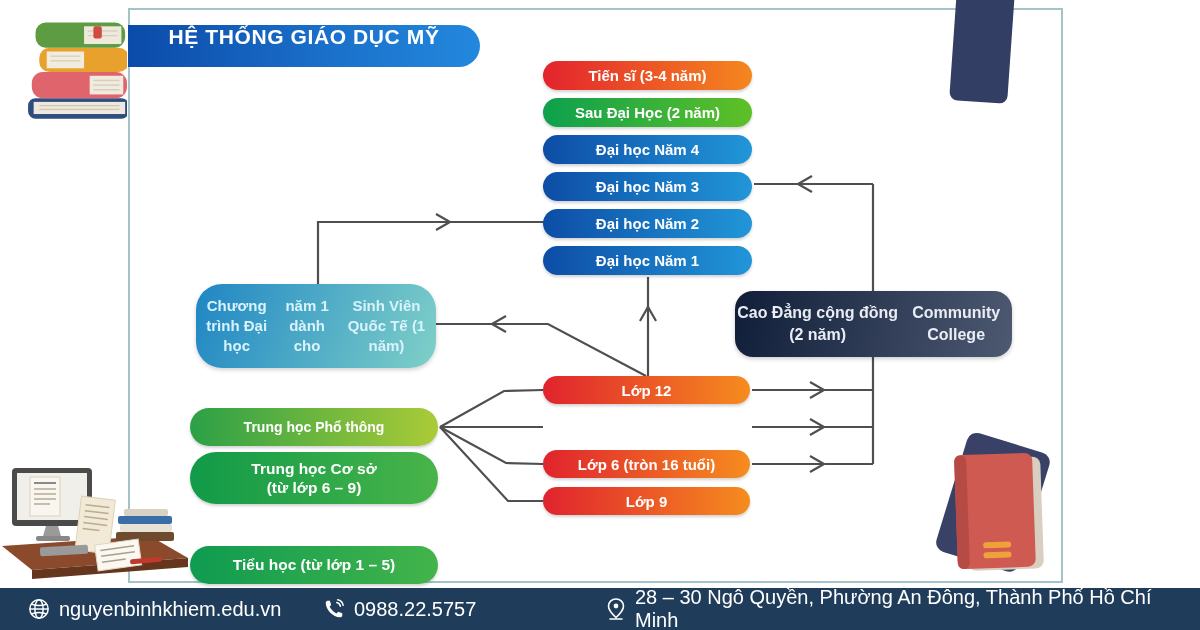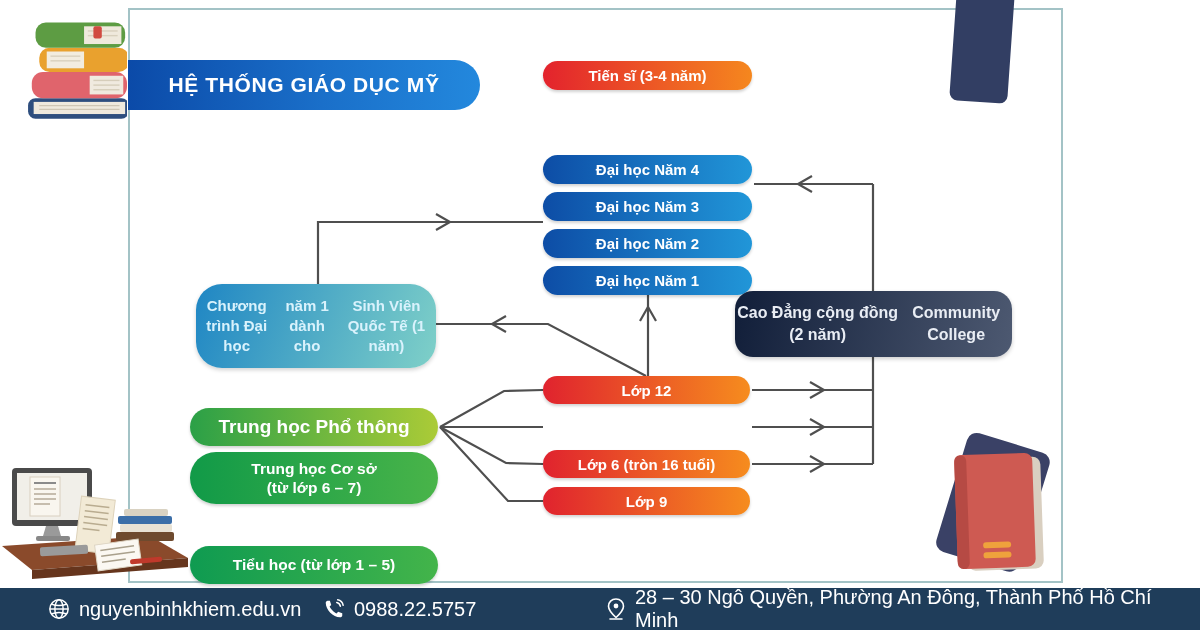--- a/index.html
+++ b/index.html
@@ -4,41 +4,41 @@
 <style>
   * { margin:0; padding:0; box-sizing:border-box; }
   html,body { width:1200px; height:630px; background:#fff; font-family:"Liberation Sans", sans-serif; overflow:hidden; }
   #canvas { position:relative; width:1200px; height:630px; background:#ffffff; }
 
   
   .frame { position:absolute; left:128px; top:8px; width:935px; height:575px;
            border:2px solid #a3c3c6; background:#fff; }
 
   
-  .title-badge { position:absolute; left:128px; top:25px; width:352px; height:50px;
+  .title-badge { position:absolute; left:128px; top:25px; width:352px; height:42px;
     background:linear-gradient(90deg,#0b4aa8 0%, #1a6fc9 55%, #2388dd 100%);
-    border-radius:0 25px 25px 0; display:flex; align-items:center; justify-content:center;
-    color:#fff; font-size:21px; font-weight:bold; letter-spacing:0.6px;margin-top:35px; }
+    border-radius:0 25px 25px 0; display:flex; justify-content:center;
+    color:#fff; font-size:21px; font-weight:bold; letter-spacing:0.6px; }
 
   
   .pill { position:absolute; display:flex; align-items:center; justify-content:center;
     color:#fff; font-weight:bold; font-size:15px; border-radius:15px;
     box-shadow:0 2px 3px rgba(0,0,0,0.18); white-space:nowrap; z-index:3; }
   .pill.multi { flex-direction:column; line-height:1.25; white-space:normal; text-align:center; }
 
   .pill-phd   { left:543px; top:61px;  width:209px; height:29px; background:linear-gradient(90deg,#e3232d,#f5871e); }
   .pill-grad  { left:543px; top:98px;  width:209px; height:29px; background:linear-gradient(90deg,#0da04e,#5fc026); }
-  .pill-uni   { left:543px; width:209px; height:29px; background:linear-gradient(90deg,#0d4da6,#2196d8);margin-top:20px; }
+  .pill-uni   { left:543px; width:209px; height:29px; background:linear-gradient(90deg,#0d4da6,#2196d8); }
   .pill-uni4 { top:135px; } .pill-uni3 { top:172px; } .pill-uni2 { top:209px; } .pill-uni1 { top:246px; }
 
   .pill-grade { left:543px; width:207px; height:28px; background:linear-gradient(90deg,#e0232e,#f68c1e); border-radius:14px; }
   .pill-g12 { top:376px; } .pill-g11 { top:413px; } .pill-g10 { top:450px; } .pill-g9 { top:487px; }
 
   .pill-thpt { left:190px; top:408px; width:248px; height:38px; border-radius:19px;
-    background:linear-gradient(90deg,#2ba047,#abcb37); font-size:19px; }
+    background:linear-gradient(90deg,#2ba047,#abcb37); font-size:14px; }
   .pill-thcs { left:190px; top:452px; width:248px; height:52px; border-radius:26px;
     background:linear-gradient(90deg,#119a48,#49b449); font-size:15.5px; }
   .pill-tieu { left:190px; top:512px; width:248px; height:38px; border-radius:19px;
     background:linear-gradient(90deg,#0f9b51,#43b44a); font-size:15.5px;margin-top:34px; }
 
   .box-intl { position:absolute; left:196px; top:284px; width:240px; height:84px; border-radius:26px;
     background:linear-gradient(110deg,#1f86c4,#7fd0c8); color:#d9f2fc; font-weight:bold; font-size:15px;
     display:flex; flex-direction:row; align-items:center; justify-content:center; line-height:1.35;
     box-shadow:0 2px 4px rgba(0,0,0,0.18); z-index:3; text-align:center; }
 
@@ -49,21 +49,21 @@
 
   
   #arrows { position:absolute; left:0; top:0; width:1200px; height:630px; z-index:2; }
   #arrows path { stroke:#4f4f4f; stroke-width:2.2; fill:none; }
 
   
   .footer { position:absolute; left:0; top:588px; width:1200px; height:42px; background:#1f3d5a;
     color:#fff; font-size:20px; z-index:5; }
   .footer-item { position:absolute; top:0; height:42px; display:flex; align-items:center; gap:9px; }
   .footer-item svg { display:block; }
-  .f-web { left:48px; } .f-phone { left:323px; } .f-addr { left:606px; }
+  .f-web { left:28px; } .f-phone { left:323px; } .f-addr { left:606px; }
 
   
   .deco { position:absolute; z-index:4; }
   .deco-books-tl { left:15px; top:8px; }
   .deco-desk     { left:0px;  top:446px; }
   .deco-books-br { left:922px; top:424px; }
   .deco-spine-tr { position:absolute; left:953px; top:-10px; width:58px; height:112px;
     background:#323e63; border-radius:8px; transform:rotate(4deg); z-index:4; }
 </style>
 </head>
@@ -102,20 +102,23 @@
     <path d="M440,427 L508,501 L543,501"></path>
   </svg>
 
   <div class="title-badge">
     <span>HỆ THỐNG GIÁO DỤC MỸ</span>
   </div>
 
   <div class="pill pill-phd">
     <span>Tiến sĩ (3-4 năm)</span>
   </div>
+  <div class="pill pill-grad">
+    <span>Sau Đại Học (2 năm)</span>
+  </div>
   <div class="pill pill-uni pill-uni4">
     <span>Đại học Năm 4</span>
   </div>
   <div class="pill pill-uni pill-uni3">
     <span>Đại học Năm 3</span>
   </div>
   <div class="pill pill-uni pill-uni2">
     <span>Đại học Năm 2</span>
   </div>
   <div class="pill pill-uni pill-uni1">
@@ -141,21 +144,21 @@
   </div>
   <div class="pill pill-grade pill-g9">
     <span>Lớp 9</span>
   </div>
 
   <div class="pill pill-thpt">
     <span>Trung học Phổ thông</span>
   </div>
   <div class="pill pill-thcs multi">
     <span>Trung học Cơ sở</span>
-    <span>(từ lớp 6 – 7)</span>
+    <span>(từ lớp 6 – 9)</span>
   </div>
   <div class="pill pill-tieu">
     <span>Tiểu học (từ lớp 1 – 5)</span>
   </div>
 
   <svg class="deco deco-books-tl" width="112" height="115" viewBox="0 0 120 122">
     <rect x="14" y="96" width="108" height="22" rx="8" fill="#2e4e7e"></rect>
     <rect x="20" y="100" width="98" height="13" fill="#efe9dd"></rect>
     <line x1="26" y1="104" x2="112" y2="104" stroke="#cfc6b4" stroke-width="1.5"></line>
     <line x1="26" y1="108" x2="112" y2="108" stroke="#cfc6b4" stroke-width="1.5"></line>

